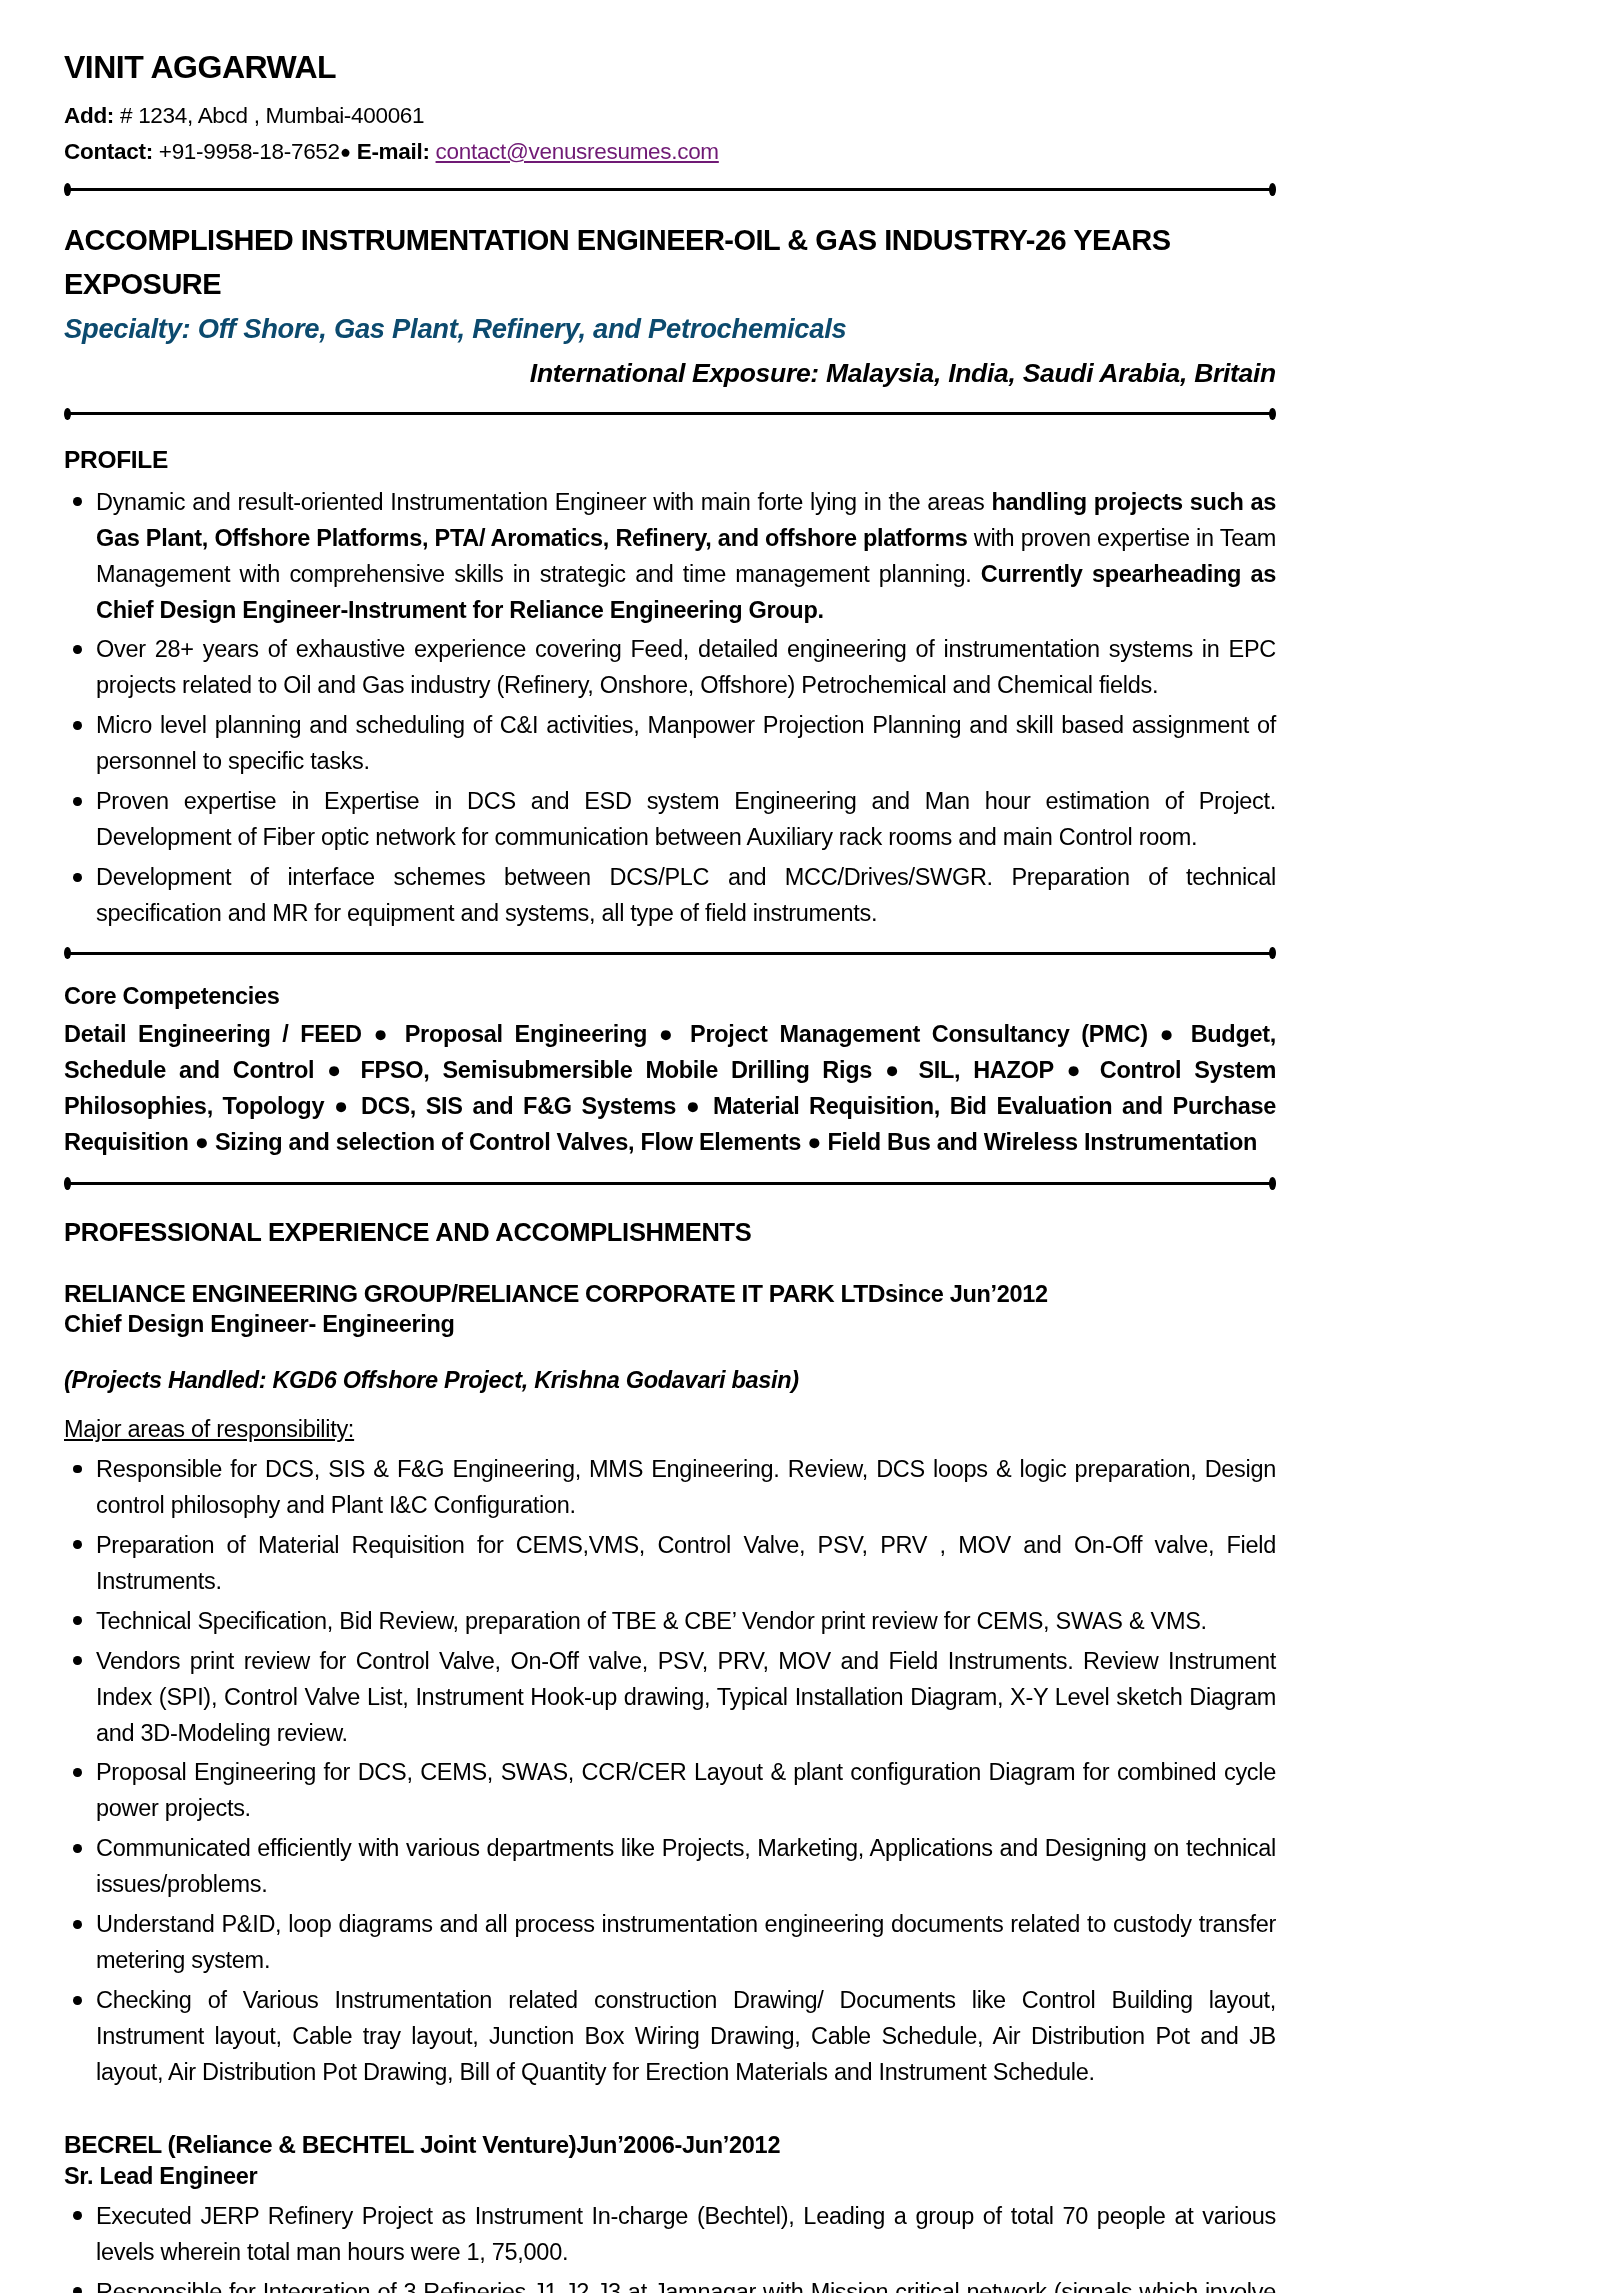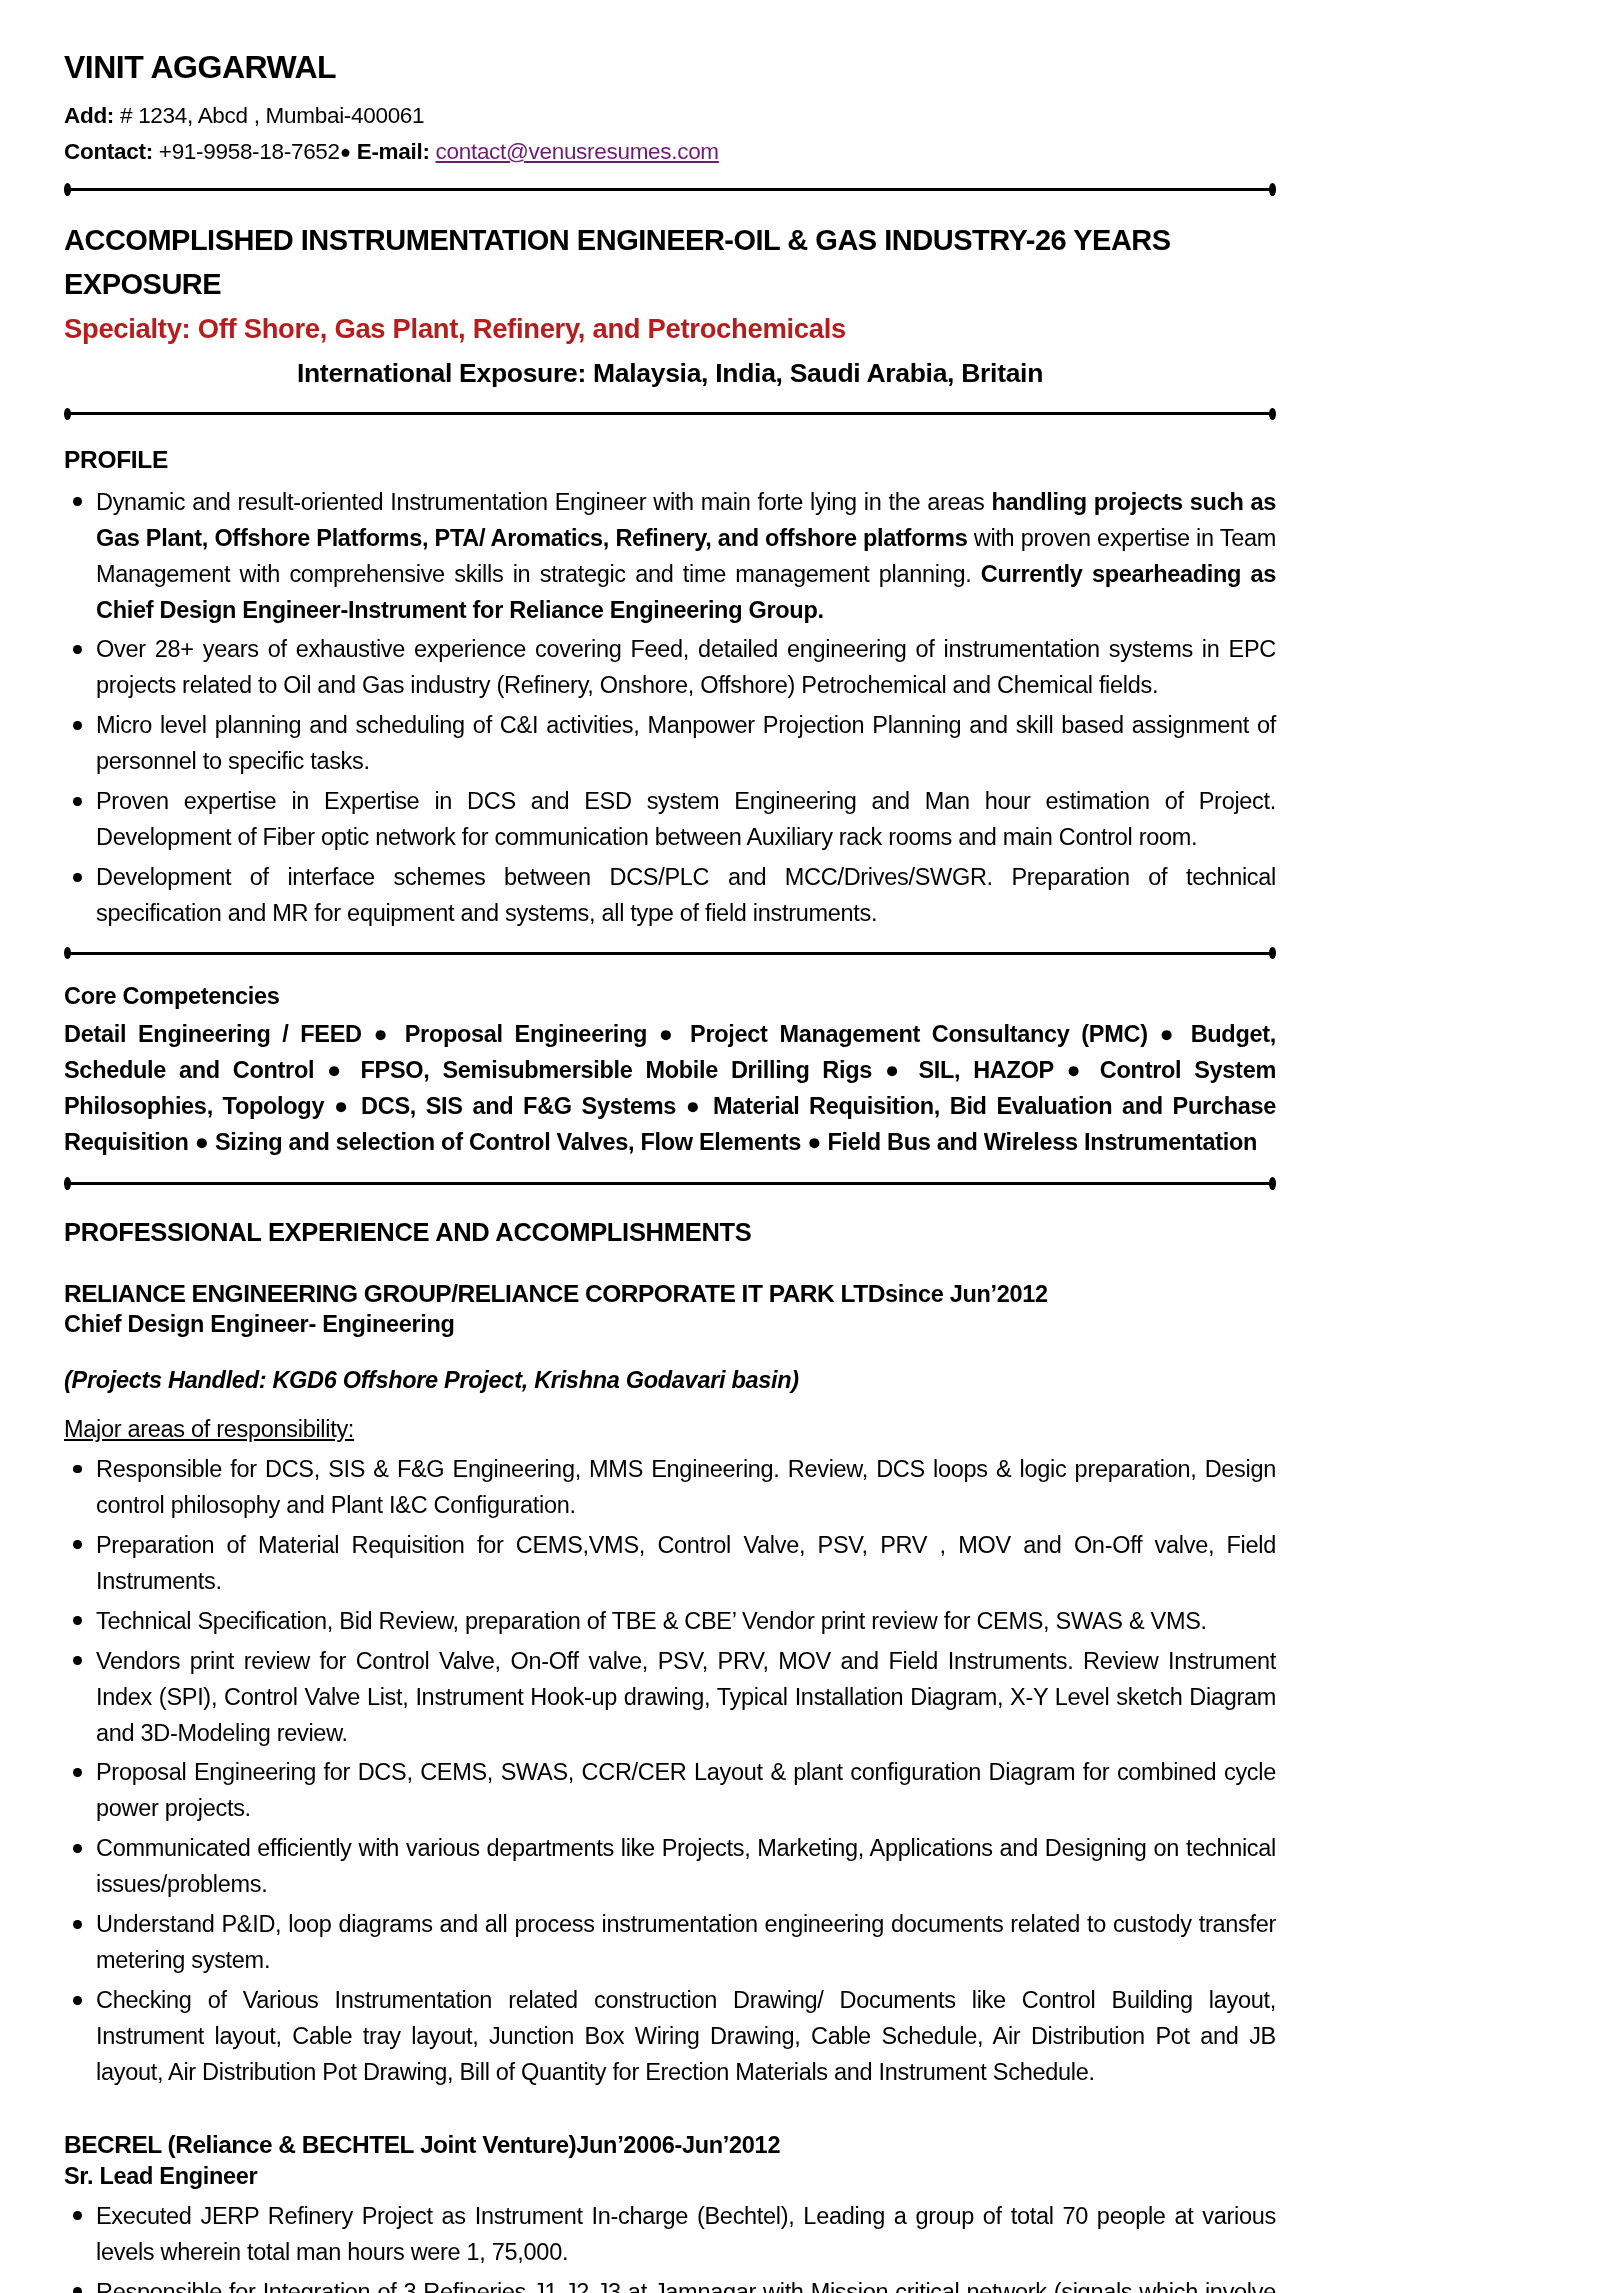--- a/index.html
+++ b/index.html
@@ -52,29 +52,31 @@
   .headline-title {
     font-size: 29px;
     font-weight: 700;
     line-height: 44px;
     margin: 3.9px 0 0 0;
     letter-spacing: -0.5px;
   }
   .specialty {
     font-size: 27.4px;
     font-weight: 700;
-    color: #b91c1c;
+    font-style: italic;
+    color: #0c4a6e;
     line-height: 45px;
     margin: 0;
   }
   .international {
     font-size: 26.5px;
     font-weight: 700;
+    font-style: italic;
     line-height: 45px;
-    text-align: center;
+    text-align: right;
     margin: 0;
   }
   .divider.below-headline { margin: 11.8px 0 25.5px 0; }
   
   .section-heading {
     font-size: 24.5px;
     font-weight: 700;
     margin: 0 0 9.8px 0;
   }
   ul.bullets {

